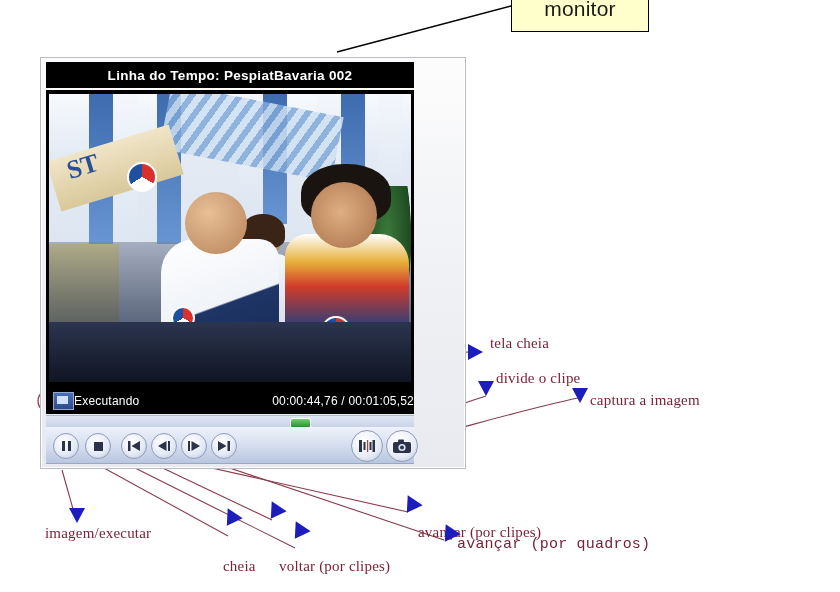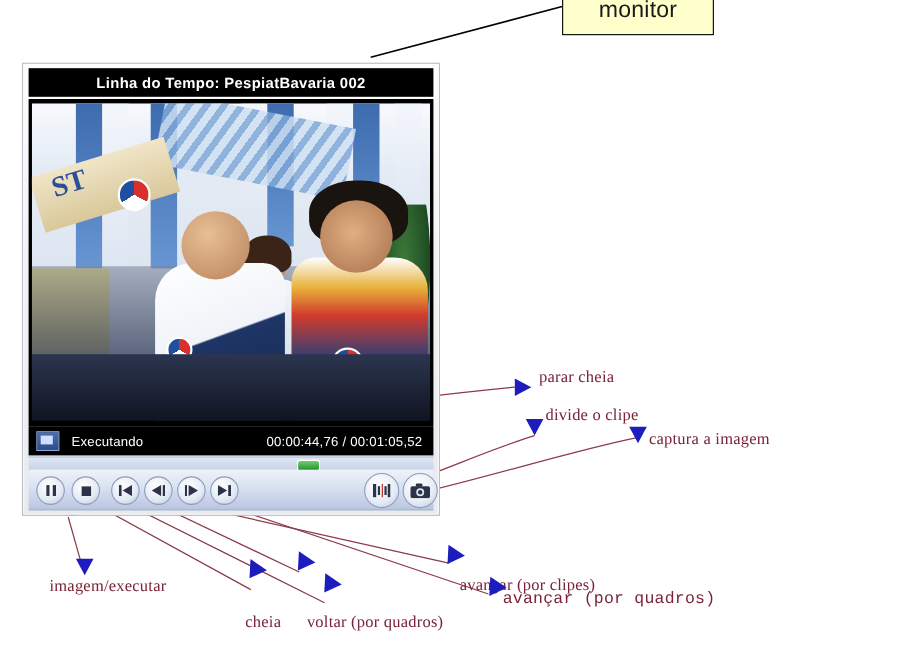--- a/index.html
+++ b/index.html
@@ -14,24 +14,25 @@
   .callout-box{
     position:absolute;left:511px;top:-14px;width:136px;height:44px;
     background:#ffffcc;border:1.5px solid #000000;
     display:flex;align-items:center;justify-content:center;
     font-size:21px;color:#1a1a1a;letter-spacing:.2px;
   }
   .leader-svg{position:absolute;left:0;top:0;width:840px;height:592px;pointer-events:none;}
 
   
   .player-window{
-    position:absolute;left:20px;top:57px;width:378px;height:410px;
+    position:absolute;left:40px;top:57px;width:378px;height:410px;
     background:linear-gradient(180deg,#fdfdfd 0%,#f2f3f6 40%,#e8eaef 100%);
     border:1px solid #b9bcc4;
     box-shadow:0 0 0 1px #ffffff inset;
+    padding-left:46px;
   }
   .title-bar{
     position:absolute;left:5px;top:4px;width:368px;height:26px;
     background:#000000;color:#ffffff;
     display:flex;align-items:center;justify-content:center;
     font-size:13.5px;font-weight:bold;letter-spacing:.3px;
   }
   .video-outer{
     position:absolute;left:5px;top:32px;width:368px;height:298px;background:#000000;
   }
@@ -93,22 +94,22 @@
   .status-bar{
     position:absolute;left:5px;top:330px;width:368px;height:26px;background:#000000;
     display:flex;align-items:center;color:#ffffff;font-size:12px;
   }
   .fs-btn{
     width:19px;height:16px;margin-left:7px;border:1px solid #8fa8cf;
     background:linear-gradient(180deg,#4b6fb5,#2d4b8c);position:relative;flex:0 0 auto;
   }
   .fs-btn:after{content:"";position:absolute;left:3px;top:3px;width:11px;height:8px;
     background:#cfe0ff;}
-  .status-text{margin-left:11px;letter-spacing:.2px;}
-  .status-time{margin-left:auto;margin-right:10px;letter-spacing:.2px;}
+  .status-text{letter-spacing:.2px;}
+  .status-time{margin-left:auto;letter-spacing:.2px;}
 
   
   .seek-track{
     position:absolute;left:5px;top:357px;width:368px;height:12px;
     background:linear-gradient(180deg,#dfe6f3,#c6d2e6);
     border-top:1px solid #aebbd3;
   }
   .seek-thumb{
     position:absolute;left:244px;top:2px;width:19px;height:9px;border-radius:3px;
     background:linear-gradient(180deg,#6fd06f,#1f8b26);border:1px solid #ffffff;
@@ -279,36 +280,36 @@
           <rect x="0" y="3" width="18" height="11" rx="2" fill="#2a3347"></rect>
           <rect x="5" y="0.5" width="6" height="3" rx="1" fill="#2a3347"></rect>
           <circle cx="9" cy="8.5" r="3.6" fill="#dfe6f2"></circle>
           <circle cx="9" cy="8.5" r="2" fill="#2a3347"></circle>
         </svg>
       </div>
     </div>
   </div>
 
   <div class="arrow arr-r" style="left:468px;top:344px;"></div>
-  <span class="ann" style="left:490px;top:335px;">parar cheia</span>
+  <span class="ann" style="left:490px;top:335px;">tela cheia</span>
 
   <div class="arrow arr-d" style="left:478px;top:381px;"></div>
   <span class="ann" style="left:496px;top:370px;">divide o clipe</span>
 
   <div class="arrow arr-d" style="left:572px;top:388px;"></div>
   <span class="ann" style="left:590px;top:392px;">captura a imagem</span>
 
   <div class="arrow arr-d" style="left:69px;top:508px;"></div>
   <span class="ann" style="left:45px;top:525px;">imagem/executar</span>
 
   <div class="arrow arr-dr" style="left:222px;top:512px;"></div>
   <span class="ann" style="left:223px;top:558px;">cheia</span>
 
   <div class="arrow arr-dr" style="left:290px;top:525px;"></div>
-  <span class="ann" style="left:279px;top:558px;">voltar (por quadros)</span>
+  <span class="ann" style="left:279px;top:558px;">voltar (por clipes)</span>
 
   <div class="arrow arr-dr" style="left:266px;top:505px;"></div>
 
   <div class="arrow arr-dr" style="left:402px;top:499px;"></div>
   <span class="ann" style="left:418px;top:524px;">avançar (por clipes)</span>
 
   <div class="arrow arr-dr" style="left:440px;top:528px;"></div>
   <span class="ann" style="left:457px;top:536px;font-family:Liberation Mono, monospace;">avançar (por quadros)</span>
 
 </div>

